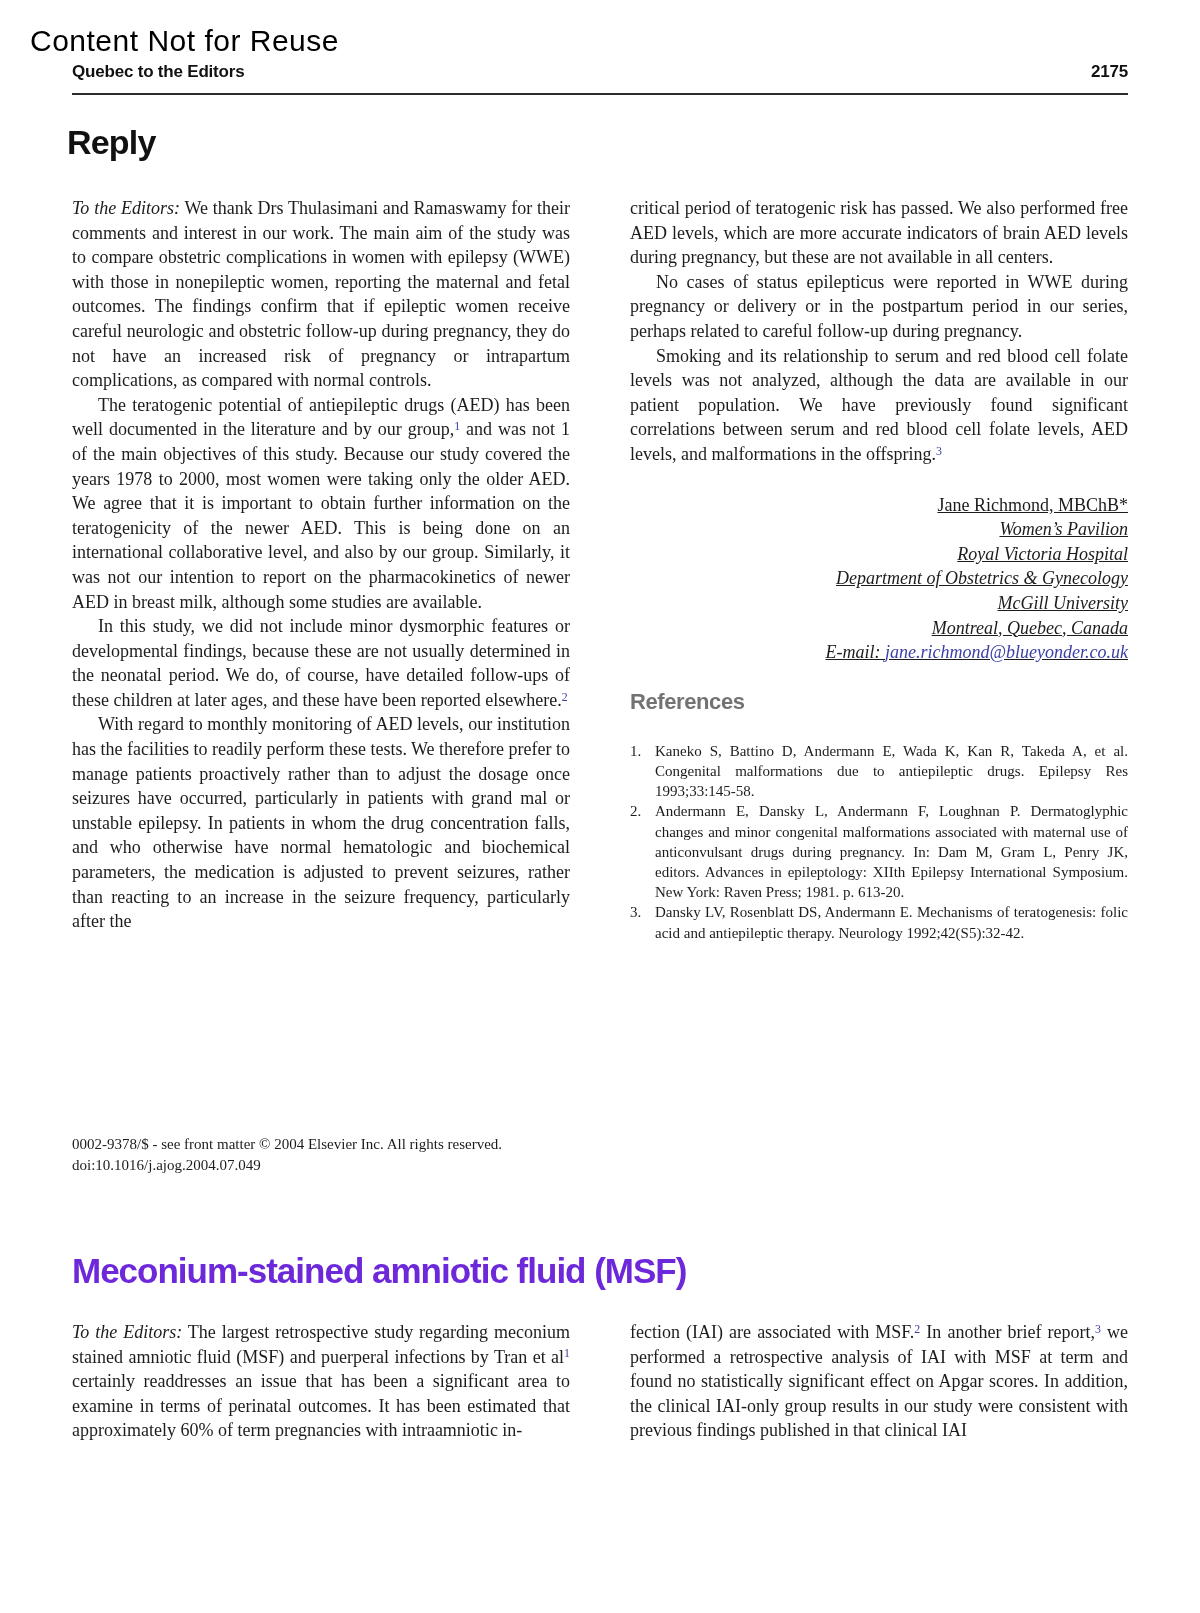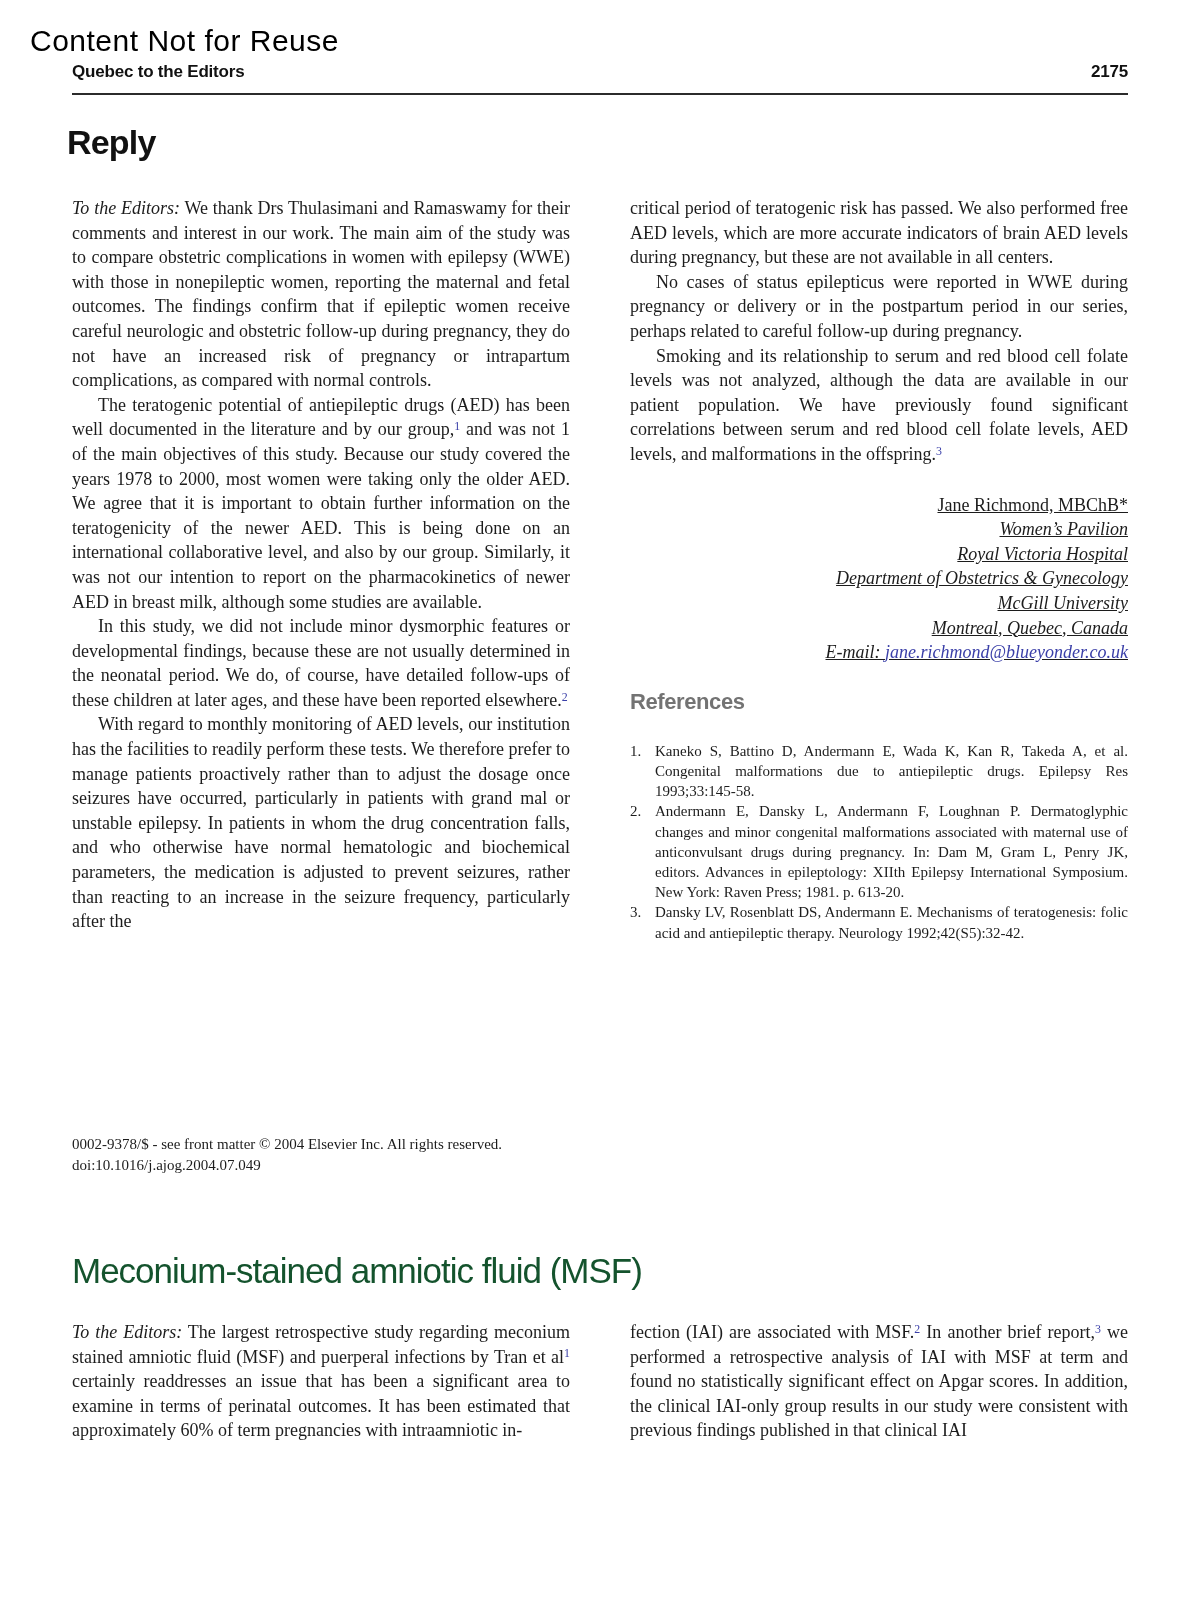--- a/index.html
+++ b/index.html
@@ -110,23 +110,23 @@
     top: 1134px;
     font-size: 15px;
     line-height: 21px;
   }
   .msf-title {
     position: absolute;
     left: 72px;
     top: 1228px;
     font-family: "Liberation Sans", sans-serif;
     font-size: 35px;
-    font-weight: 400;
+    font-weight: 700;
     letter-spacing: -1px;
-    color: #14532d;
+    color: #6d28d9;
   }
   .msf-columns {
     position: absolute;
     left: 72px;
     top: 1320px;
     width: 1056px;
     align-items: flex-end;
   }
 </style>
 </head>

